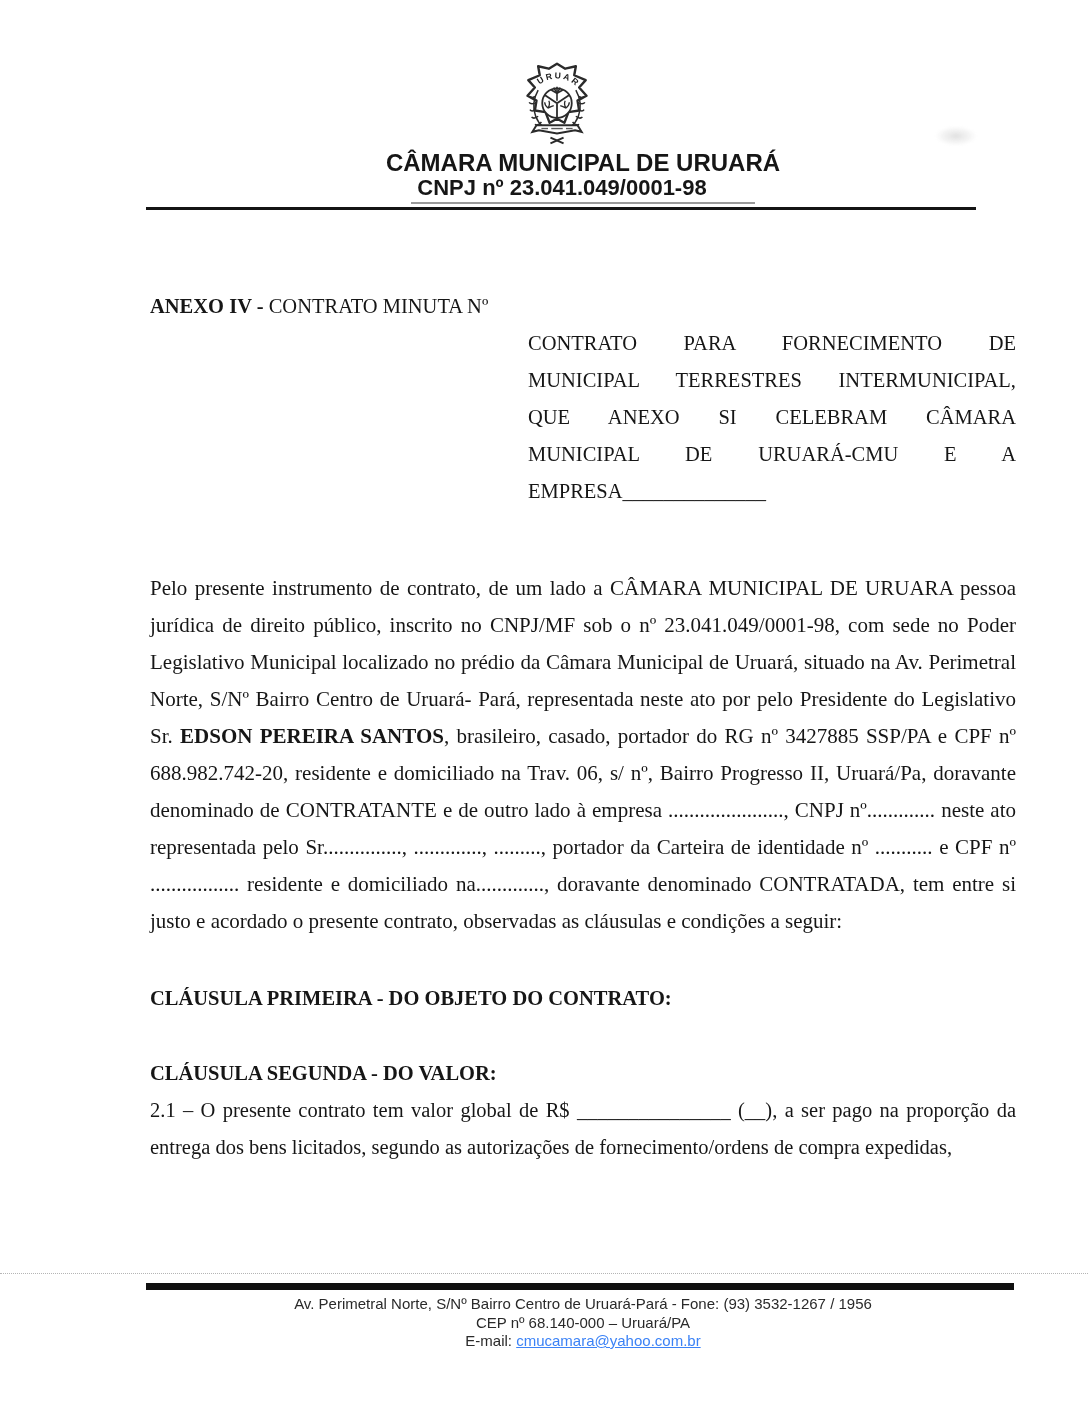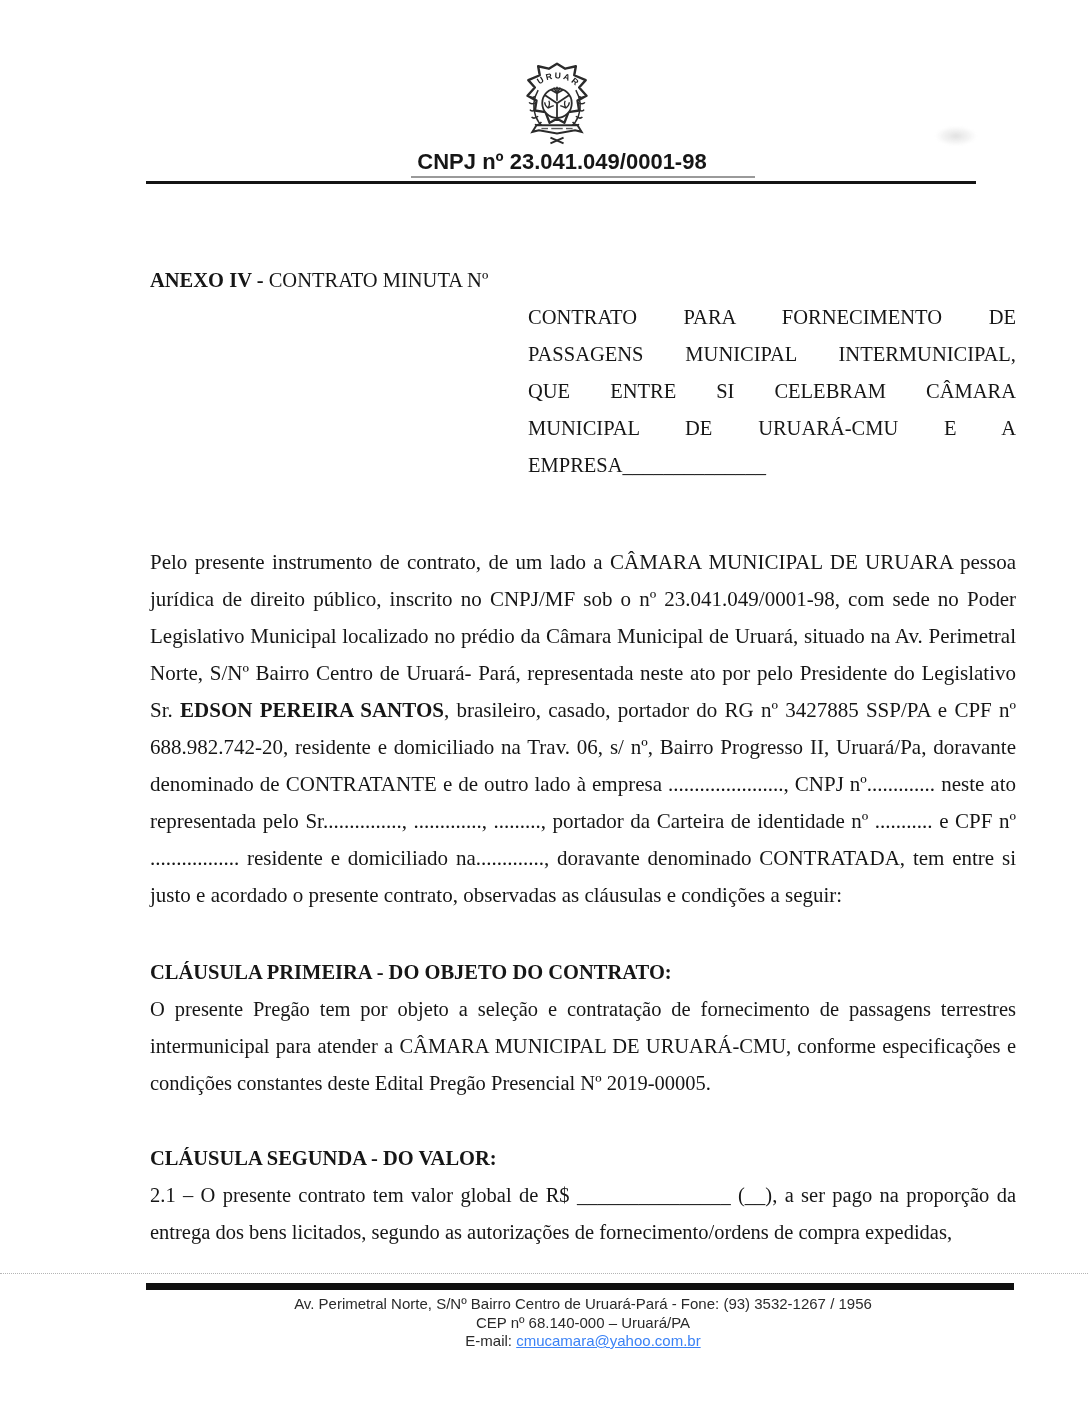--- a/index.html
+++ b/index.html
@@ -167,39 +167,39 @@
             <line x1="61" y1="81" x2="69" y2="81"></line>
           </g>
         </g>
 
         <g stroke="#2b2b2b" stroke-width="2">
           <line x1="42" y1="92" x2="58" y2="99"></line>
           <line x1="58" y1="92" x2="42" y2="99"></line>
         </g>
       </svg>
 
+      <div class="h2">CÂMARA MUNICIPAL DE URUARÁ</div>
       <div><span class="h3">CNPJ nº 23.041.049/0001-98</span></div>
     </div>
 
     <div class="rule"></div>
 
     <p class="anexo"><b>ANEXO IV - </b><span>CONTRATO MINUTA Nº</span></p>
 
     <div class="epigraph">
       <div class="ep-line">CONTRATO PARA FORNECIMENTO DE</div>
-      <div class="ep-line">PASSAGENS MUNICIPAL INTERMUNICIPAL,</div>
-      <div class="ep-line">QUE ENTRE SI CELEBRAM CÂMARA</div>
+      <div class="ep-line">MUNICIPAL TERRESTRES INTERMUNICIPAL,</div>
+      <div class="ep-line">QUE ANEXO SI CELEBRAM CÂMARA</div>
       <div class="ep-line">MUNICIPAL DE URUARÁ-CMU E A</div>
       <div class="ep-line last">EMPRESA______________</div>
     </div>
 
     <p class="para"><span>Pelo presente instrumento de contrato, de um lado a CÂMARA MUNICIPAL DE URUARA pessoa jurídica de direito público, inscrito no CNPJ/MF sob o nº 23.041.049/0001-98, com sede no Poder Legislativo Municipal localizado no prédio da Câmara Municipal de Uruará, situado na Av. Perimetral Norte, S/Nº Bairro Centro de Uruará- Pará, representada neste ato por pelo Presidente do Legislativo Sr. </span><b>EDSON PEREIRA SANTOS</b><span>, brasileiro, casado, portador do RG nº 3427885 SSP/PA e CPF nº 688.982.742-20, residente e domiciliado na Trav. 06, s/ nº, Bairro Progresso II, Uruará/Pa, doravante denominado de CONTRATANTE e de outro lado à empresa ......................, CNPJ nº............. neste ato representada pelo Sr..............., ............., ........., portador da Carteira de identidade nº ........... e CPF nº ................. residente e domiciliado na............., doravante denominado CONTRATADA, tem entre si justo e acordado o presente contrato, observadas as cláusulas e condições a seguir:</span></p>
 
     <p class="clause-title">CLÁUSULA PRIMEIRA - DO OBJETO DO CONTRATO:</p>
-    <p class="clause-body">O presente Pregão tem por objeto a seleção e contratação de fornecimento de passagens terrestres intermunicipal para atender a CÂMARA MUNICIPAL DE URUARÁ-CMU, conforme especificações e condições constantes deste Edital Pregão Presencial Nº 2019-00005.</p>
 
     <p class="clause-title second">CLÁUSULA SEGUNDA - DO VALOR:</p>
     <p class="clause-body">2.1 – O presente contrato tem valor global de R$ _______________ (__), a ser pago na proporção da entrega dos bens licitados, segundo as autorizações de fornecimento/ordens de compra expedidas,</p>
 
   </div>
 
   <div class="footer-dotted"></div>
   <div class="footer-bar"></div>
 
   <div class="footer-text">

